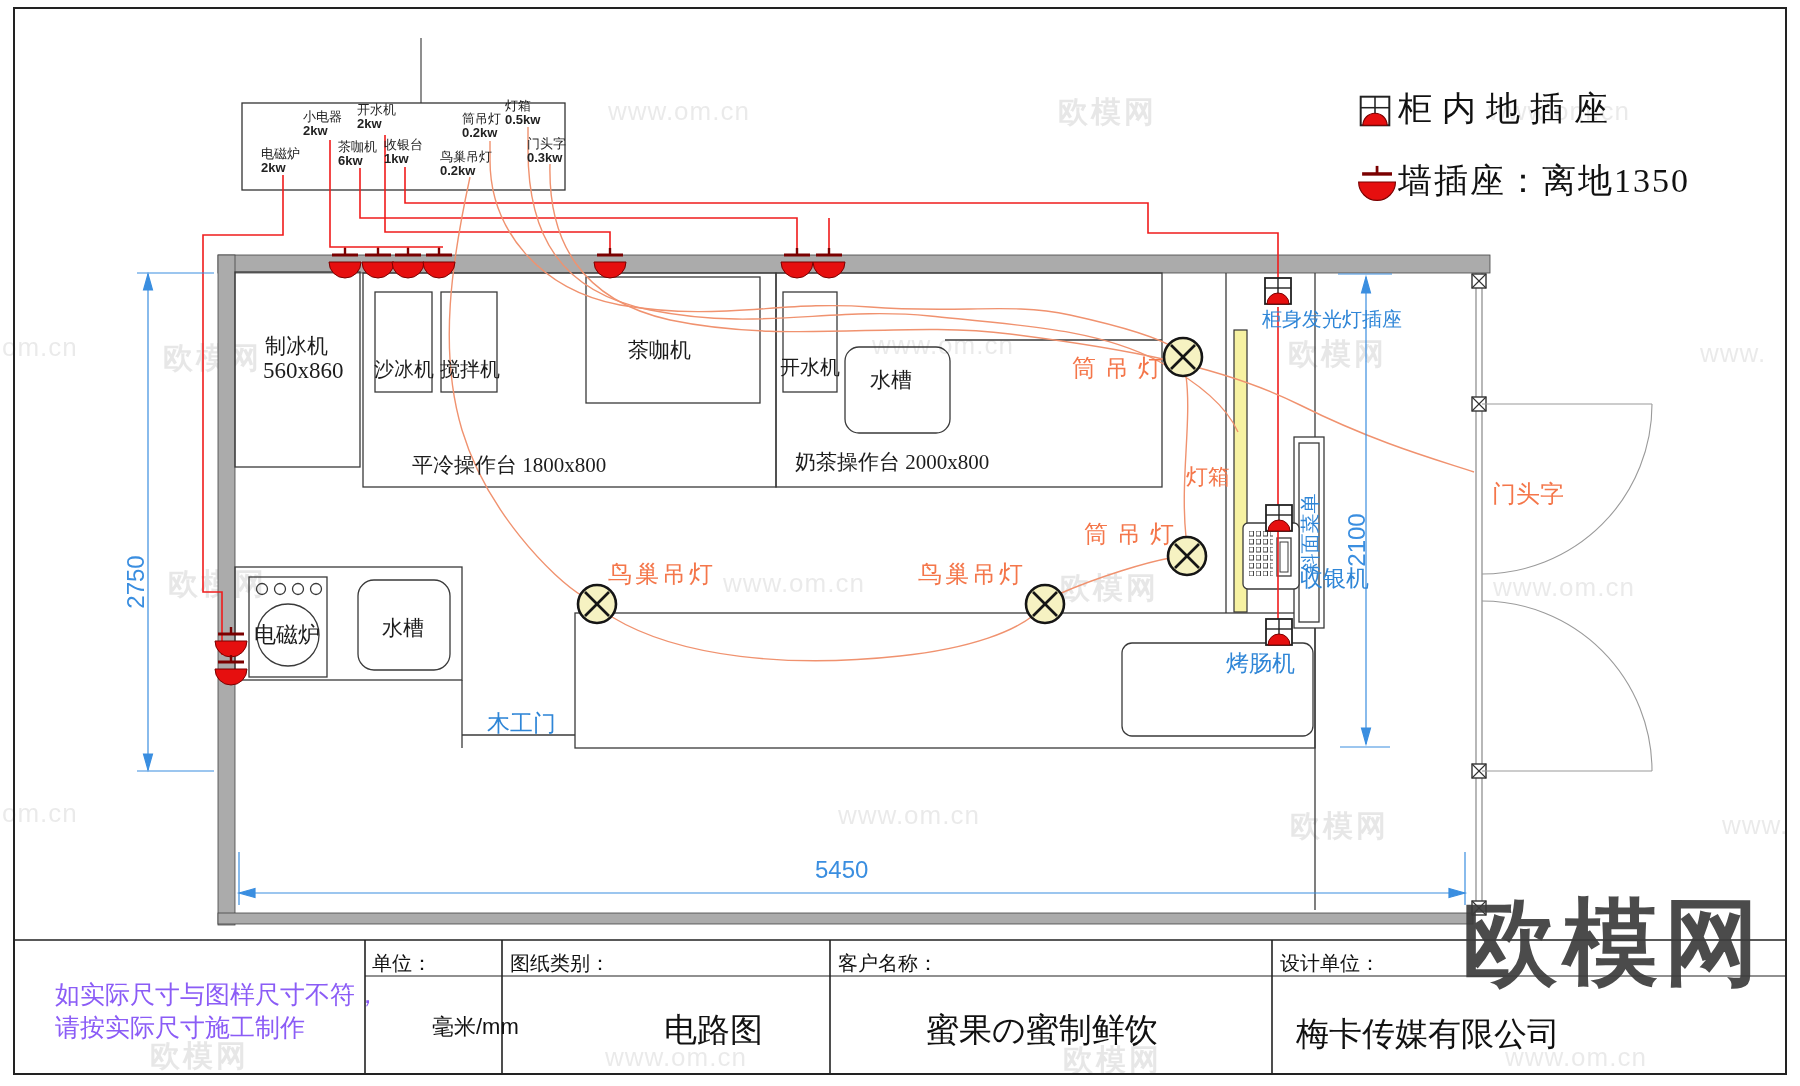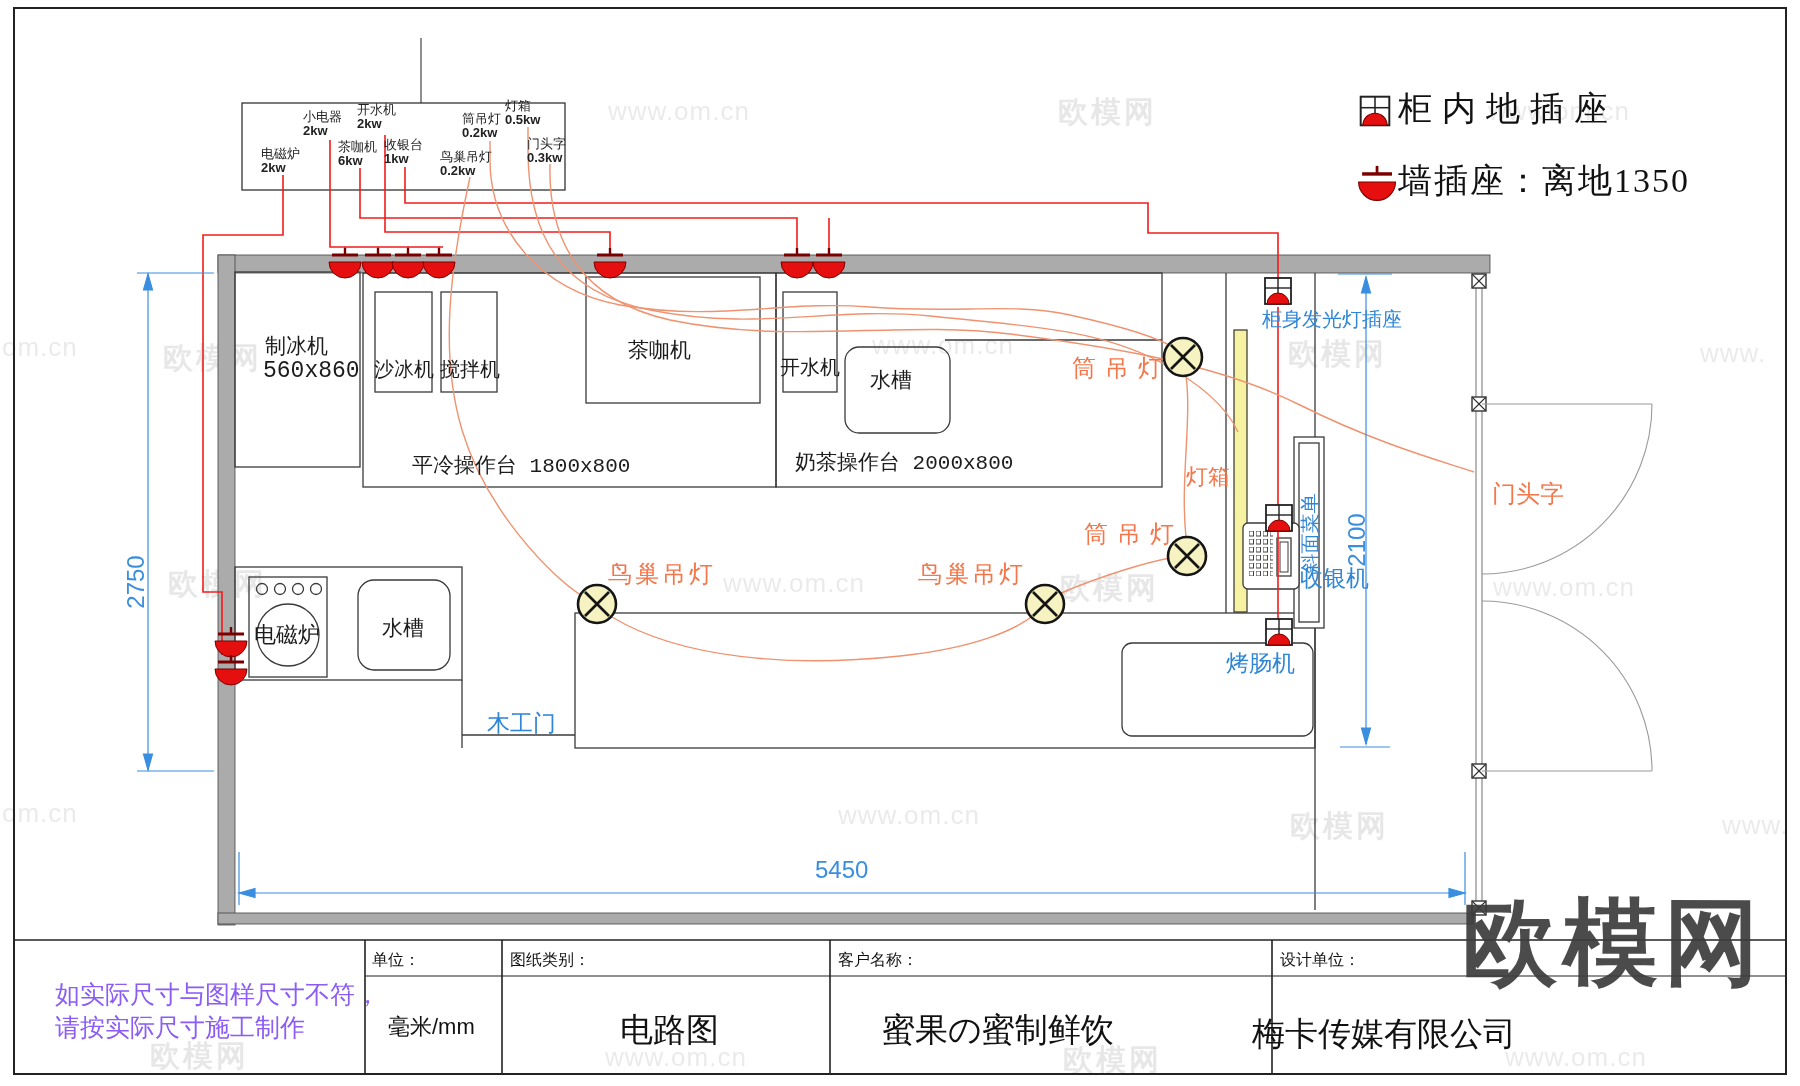--- a/index.html
+++ b/index.html
@@ -11,30 +11,30 @@
   .wm{position:absolute;color:rgba(60,60,60,0.12);font-weight:bold;font-size:30px;letter-spacing:3px;pointer-events:none;}
   .wm.site{font-weight:normal;font-size:26px;letter-spacing:1px;color:rgba(60,60,60,0.11);}
   .wm.big{font-size:95px;color:#3c3c3c;letter-spacing:6px;opacity:.92;font-family:"Liberation Sans",sans-serif;}
   
   .pb{position:absolute;font-size:13px;line-height:1.08;}
   .pb .nm{font-family:"Liberation Serif",serif;display:block;}
   .pb .kw{font-family:"Liberation Sans",sans-serif;font-weight:bold;display:block;}
   .pbhead{position:absolute;left:428px;top:34px;font-size:19px;line-height:1.12;font-family:"Liberation Serif",serif;}
   
   .eq{position:absolute;font-size:21px;font-family:"Liberation Serif",serif;color:#1c1c1c;}
-  .num{font-family:Liberation Mono, monospace;font-size:21px;}
+  .num{font-family:Liberation Serif, serif;font-size:21px;}
   .blue{position:absolute;color:#2f86d7;font-size:23px;}
   .orange{position:absolute;color:#f4764a;font-size:24px;font-family:"Liberation Serif",serif;}
   .dim{position:absolute;color:#3a8ee0;font-size:24px;font-family:"Liberation Sans",sans-serif;}
   .rot{transform:rotate(-90deg);}
   
   .legend-txt{position:absolute;font-size:34px;font-family:"Liberation Serif",serif;color:#111;}
   
-  .tb-head{position:absolute;font-size:16px;color:#111;}
-  .tb-val{position:absolute;font-size:30px;color:#111;}
+  .tb-head{position:absolute;font-size:20px;color:#111;}
+  .tb-val{position:absolute;font-size:30px;color:#111;margin-left:44px;}
   .note{position:absolute;left:55px;top:978px;font-size:25px;line-height:1.3;color:#8b5cf6;}
 </style>
 </head>
 <body>
 
 <div id="sheet">
 
   <div class="wm site abs" style="left:608px;top:96px">www.om.cn</div>
   <div class="wm abs" style="left:1058px;top:92px">欧模网</div>
   <div class="wm site abs" style="left:1488px;top:96px">www.om.cn</div>

